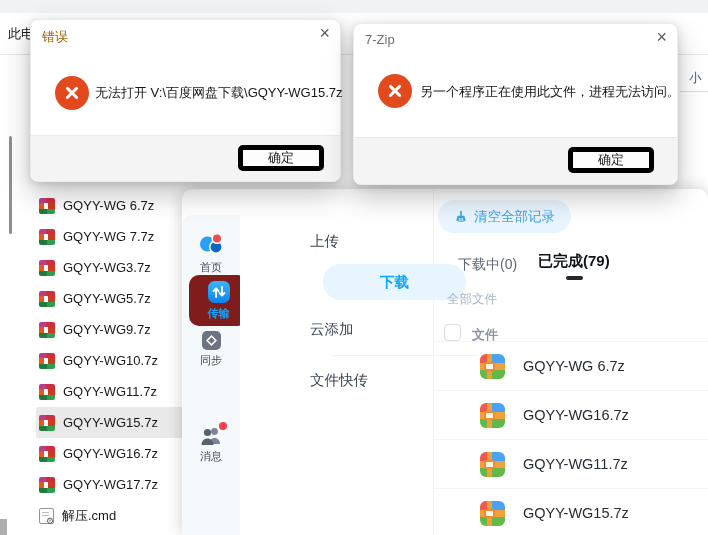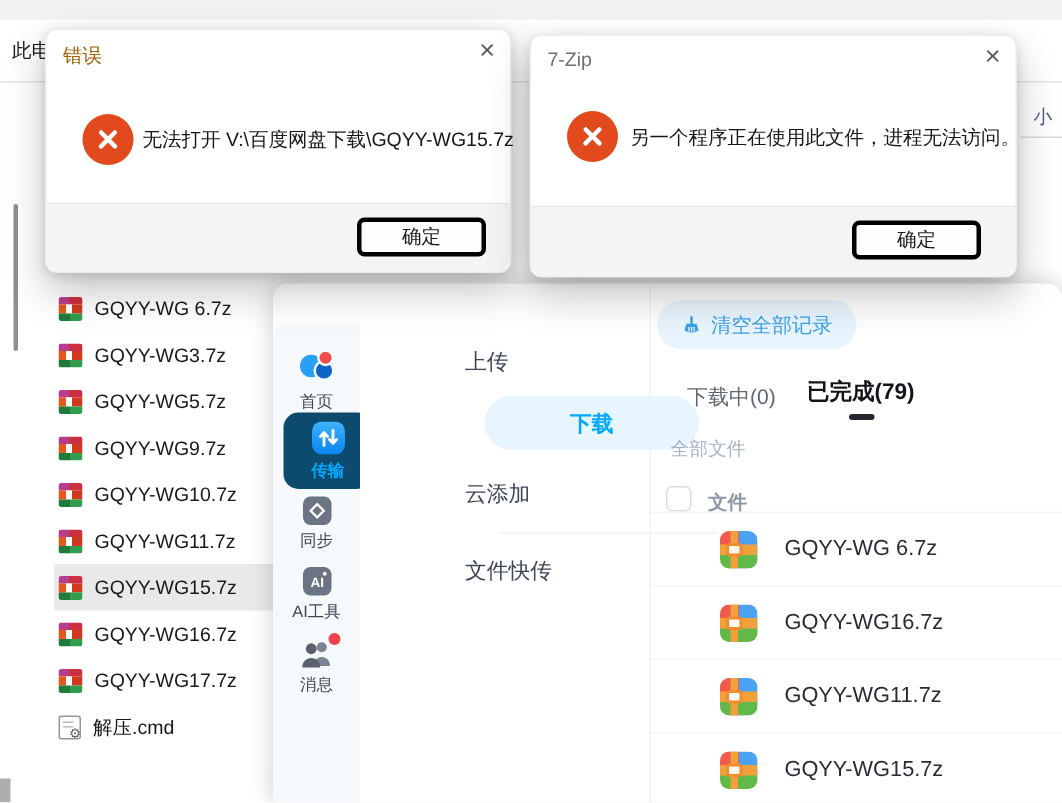--- a/index.html
+++ b/index.html
@@ -29,21 +29,21 @@
   .cmd-icon { width:15px; height:16px; background:#fdfdfd; border:1px solid #8f969e; border-radius:2px; position:relative; flex:none; }
   .cmd-icon::before { content:""; position:absolute; left:2px; top:3px; width:7px; height:1.5px; background:#b9bec4; box-shadow:0 3px 0 #b9bec4; }
   .cmd-icon::after { content:"⚙"; position:absolute; right:-1px; bottom:-3px; font-size:9px; color:#5c636b; }
 
   
   .netdisk { position:absolute; left:182px; top:189px; width:526px; height:346px; background:#fff;
              border-radius:10px 10px 0 0; box-shadow:0 0 16px rgba(0,0,0,.20); }
   .rail { position:absolute; left:0; top:0; width:58px; height:100%; background:#f6f9fc; border-radius:10px 0 0 0;margin-top:26px; }
   .rail-item { position:absolute; left:0; width:58px; display:flex; flex-direction:column; align-items:center; gap:3px; cursor:default; }
   .rail-label { font-size:11px; color:#3f4856; }
-  .rail-item.active-box { left:7px; width:59px; background:#0c4a6e; border-radius:10px; padding:6px 16px 5px; }
+  .rail-item.active-box { left:7px; width:59px; background:#7f1d1d; border-radius:10px; padding:6px 16px 5px; }
   .rail-item.active-box .rail-label { color:#06a7ff; font-weight:bold; }
   .gray-badge { width:19px; height:19px; border-radius:5px; background:#6b7482; display:flex; align-items:center; justify-content:center; }
   .msg-wrap { position:relative; }
   .red-dot { position:absolute; right:-4px; top:-3px; width:8px; height:8px; border-radius:50%; background:#f5414e; }
 
   .menu-col { position:absolute; left:58px; top:0; width:193px; height:100%; background:#fff;margin-top:28px; }
   .menu-item { position:absolute; left:70px; font-size:14.5px; color:#3c4654; white-space:nowrap; }
   .menu-pill { position:absolute; left:83px; top:47px; width:143px; height:36px; border-radius:18px; background:#e7f5fe;
                display:flex; align-items:center; justify-content:center; font-size:14.5px; color:#06a7ff; font-weight:600; }
   .menu-divider { position:absolute; left:93px; top:138px; width:145px; height:1px; background:#f0f2f4; }
@@ -72,21 +72,21 @@
   .dialog { position:absolute; background:#fff; border:1px solid #ececec; border-radius:8px;
             box-shadow:0 12px 28px rgba(0,0,0,.24), 0 2px 8px rgba(0,0,0,.12); }
   .dlg-title { position:absolute; left:11px; top:8px; font-size:13px; }
   .dlg-close { position:absolute; right:10px; top:4px; font-size:18px; font-weight:300; color:#5a5a5a; line-height:1; cursor:default; }
   .err-x { position:absolute; width:34px; height:34px; border-radius:50%; background:#e24a1e; }
   .err-x::before,.err-x::after { content:""; position:absolute; left:50%; top:50%; width:16px; height:3.2px; background:#fff; border-radius:2px; }
   .err-x::before { transform:translate(-50%,-50%) rotate(45deg); }
   .err-x::after  { transform:translate(-50%,-50%) rotate(-45deg); }
   .dlg-msg { position:absolute; font-size:13px; color:#161616; white-space:nowrap; }
   .dlg-footer { position:absolute; left:0; right:0; bottom:0; background:#f4f4f4; border-top:1px solid #e9e9e9; border-radius:0 0 8px 8px; }
-  .ok-btn { position:absolute; width:86px; height:26px; background:#fdfdfd; border:3px solid #000000; border-radius:5px;
+  .ok-btn { position:absolute; width:86px; height:26px; background:#fdfdfd; border:5px solid #000000; border-radius:5px;
             font-size:13px; color:#1a1a1a; display:flex; align-items:center; justify-content:center; }
 
   svg { display:block; }
 </style>
 </head>
 <body>
 
 <div id="stage">
 
   <div class="top-band"></div>
@@ -97,20 +97,28 @@
   <div class="x-scrollbar"></div>
   <div class="corner-bar"></div>
   <div class="x-list">
       <div class="x-row">
         <span class="rar-icon">
           <i class="r1"></i>
           <i class="r2"></i>
           <i class="r3"></i>
         </span>
         <span class="x-label">GQYY-WG 6.7z</span>
+      </div>
+      <div class="x-row">
+        <span class="rar-icon">
+          <i class="r1"></i>
+          <i class="r2"></i>
+          <i class="r3"></i>
+        </span>
+        <span class="x-label">GQYY-WG 7.7z</span>
       </div>
       <div class="x-row">
         <span class="rar-icon">
           <i class="r1"></i>
           <i class="r2"></i>
           <i class="r3"></i>
         </span>
         <span class="x-label">GQYY-WG3.7z</span>
       </div>
       <div class="x-row">
@@ -204,29 +212,20 @@
 
       <div class="rail-item" style="top:116px">
         <span class="gray-badge">
           <svg width="11" height="11" viewBox="0 0 11 11">
             <rect x="2.4" y="2.4" width="6.2" height="6.2" fill="none" stroke="#fff" stroke-width="1.5" transform="rotate(45 5.5 5.5)"></rect>
           </svg>
         </span>
         <span class="rail-label">同步</span>
       </div>
 
-      <div class="rail-item" style="top:163px">
-        <span class="gray-badge">
-          <svg width="19" height="19" viewBox="0 0 19 19">
-            <text x="9.5" y="13" text-anchor="middle" font-size="9" font-weight="bold" fill="#fff">AI</text>
-            <circle cx="14.5" cy="4.5" r="1.3" fill="#fff"></circle>
-          </svg>
-        </span>
-        <span class="rail-label">AI工具</span>
-      </div>
 
       <div class="rail-item" style="top:210px">
         <span class="msg-wrap">
           <svg width="23" height="21" viewBox="0 0 23 21">
             <circle cx="14.5" cy="6.5" r="3.4" fill="#7b8492"></circle>
             <path d="M9 19c0-3.6 2.4-6 5.5-6s5.5 2.4 5.5 6z" fill="#7b8492"></path>
             <circle cx="7.5" cy="7.5" r="3.6" fill="#59616d"></circle>
             <path d="M1.5 20c0-3.8 2.6-6.4 6-6.4s6 2.6 6 6.4z" fill="#59616d"></path>
           </svg>
           <span class="red-dot"></span>

